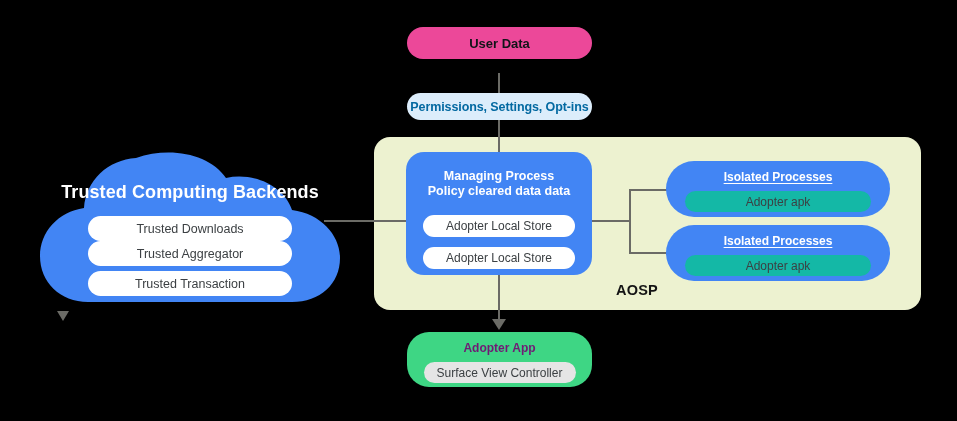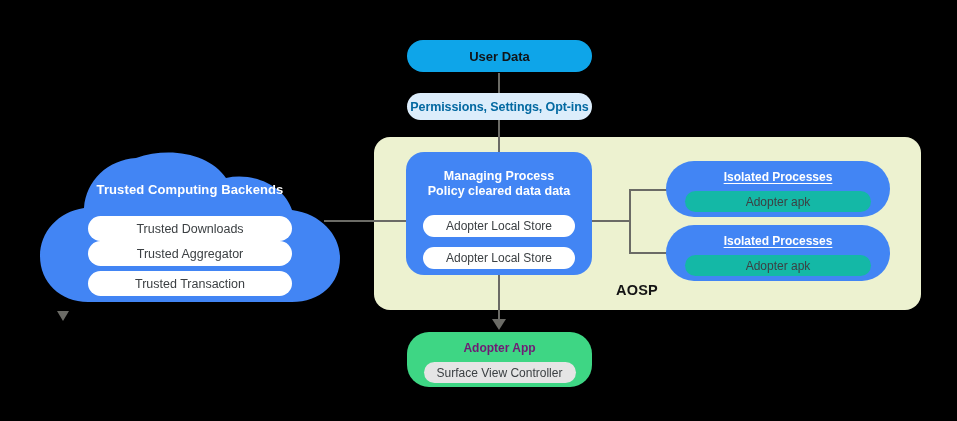--- a/index.html
+++ b/index.html
@@ -54,21 +54,21 @@
     width: 300px;
     height: 155px;
   }
   #cloud-wrap svg { display:block; width:300px; height:155px; }
   #cloud-title {
     position: absolute;
     left: 40px;
     top: 182px;
     width: 300px;
     text-align: center;
-    font-size: 13px;
+    font-size: 18px;
     font-weight: bold;
     color: #ffffff;
     letter-spacing: .1px;
   }
   .cloud-item {
     position: absolute;
     left: 88px;
     width: 204px;
     height: 25px;
     background: #ffffff;
@@ -78,22 +78,22 @@
     justify-content: center;
     font-size: 12.5px;
     color: #3c4043;
   }
   #cloud-item-0 { top: 216px; }
   #cloud-item-1 { top: 241px; }
   #cloud-item-2 { top: 271px; }
 
   
   #user-data {
-    left: 407px; top: 40px; width: 185px; height: 32px;
-    background: #0ea5e9; border-radius: 16px;
+    left: 407px; top: 27px; width: 185px; height: 32px;
+    background: #ec4899; border-radius: 16px;
     font-size: 13px; font-weight: bold; color: #111418;
   }
 
   
   #permissions {
     left: 407px; top: 93px; width: 185px; height: 27px;
     background: #DCEDFB; border-radius: 14px;
     font-size: 12.5px; font-weight: bold; color: #0369a1;
     letter-spacing: -.1px;
   }

